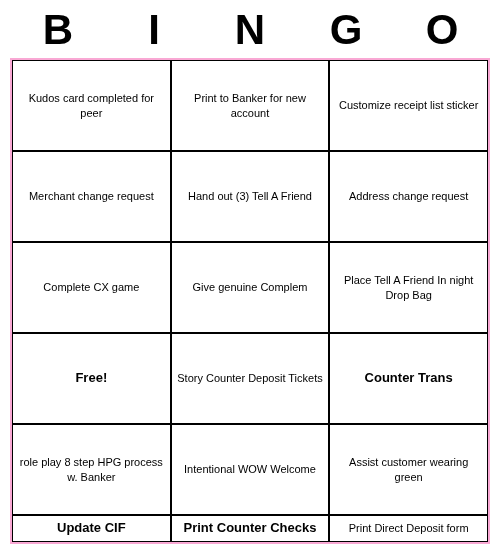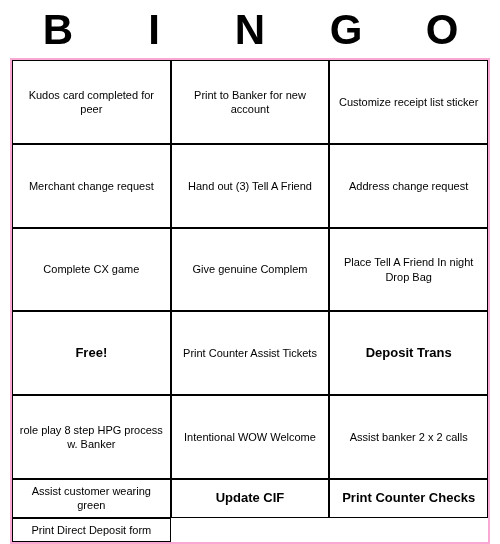--- a/index.html
+++ b/index.html
@@ -68,22 +68,21 @@
 <div class="bingo-cell">Kudos card completed for peer</div>
     <div class="bingo-cell">Print to Banker for new account</div>
     <div class="bingo-cell">Customize receipt list sticker</div>
     <div class="bingo-cell">Merchant change request</div>
     <div class="bingo-cell">Hand out (3) Tell A Friend</div>
     <div class="bingo-cell">Address change request</div>
     <div class="bingo-cell">Complete CX game</div>
     <div class="bingo-cell">Give genuine Complem</div>
     <div class="bingo-cell">Place Tell A Friend In night Drop Bag</div>
     <div class="bingo-cell free bold-text">Free!</div>
-    <div class="bingo-cell">Print Counter Assist Tickets</div>
-    <div class="bingo-cell bold-text">Deposit Trans</div>
+    <div class="bingo-cell">Story Counter Deposit Tickets</div>
+    <div class="bingo-cell bold-text">Counter Trans</div>
     <div class="bingo-cell">role play 8 step HPG process w. Banker</div>
     <div class="bingo-cell">Intentional WOW Welcome</div>
-    <div class="bingo-cell">Assist banker 2 x 2 calls</div>
     <div class="bingo-cell">Assist customer wearing green</div>
     <div class="bingo-cell bold-text">Update CIF</div>
     <div class="bingo-cell bold-text">Print Counter Checks</div>
     <div class="bingo-cell">Print Direct Deposit form</div>
   </div>
 
 </body></html>

